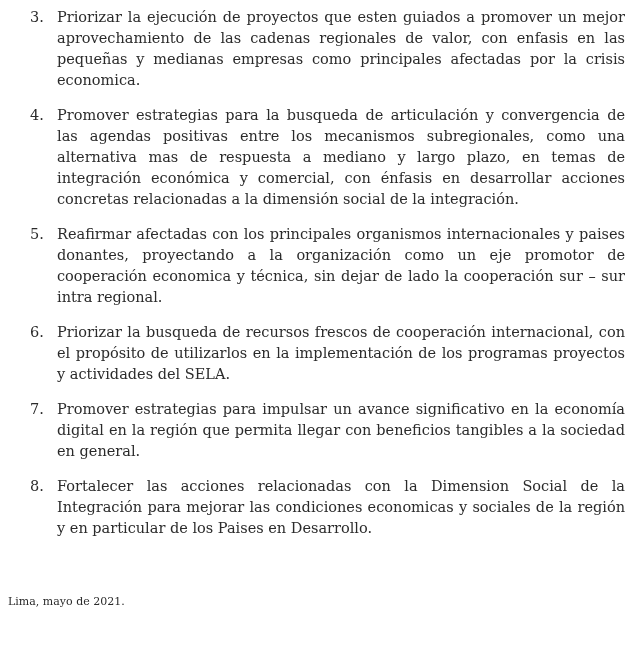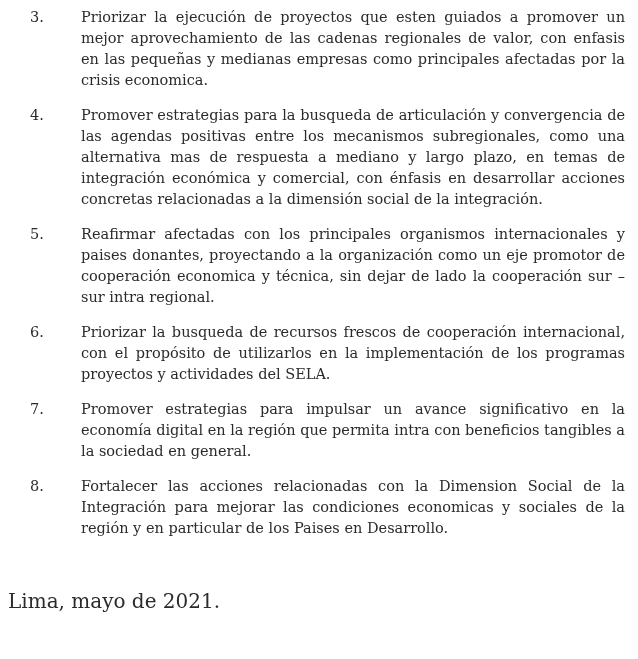--- a/index.html
+++ b/index.html
@@ -30,25 +30,24 @@
     font-size: 14.5px;
     line-height: 21px;
     white-space: nowrap;
   }
   .item-text {
     flex: 1;
     font-size: 14.5px;
     line-height: 21px;
     text-align: justify;
     text-justify: inter-word;
-    margin-left: 24px;
   }
   .date-line {
     margin-top: 52px;
-    font-size: 20px;
+    font-size: 11px;
     line-height: 21px;
   }
 </style>
 </head>
 <body>
 
 <div class="page">
   <div class="numbered-list">
 
     <div class="list-item">
@@ -66,21 +65,21 @@
       <span class="item-text">Reafirmar afectadas con los principales organismos internacionales y paises donantes, proyectando a la organización como un eje promotor de cooperación economica y técnica, sin dejar de lado la cooperación sur – sur intra regional.</span>
     </div>
 
     <div class="list-item">
       <span class="item-number">6.</span>
       <span class="item-text">Priorizar la busqueda de recursos frescos de cooperación internacional, con el propósito de utilizarlos en la implementación de los programas proyectos y actividades del SELA.</span>
     </div>
 
     <div class="list-item">
       <span class="item-number">7.</span>
-      <span class="item-text">Promover estrategias para impulsar un avance significativo en la economía digital en la región que permita intra con beneficios tangibles a la sociedad en general.</span>
+      <span class="item-text">Promover estrategias para impulsar un avance significativo en la economía digital en la región que permita llegar con beneficios tangibles a la sociedad en general.</span>
     </div>
 
     <div class="list-item">
       <span class="item-number">8.</span>
       <span class="item-text">Fortalecer las acciones relacionadas con la Dimension Social de la Integración para mejorar las condiciones economicas y sociales de la región y en particular de los Paises en Desarrollo.</span>
     </div>
 
   </div>
 
   <div class="date-line">Lima, mayo de 2021.</div>

